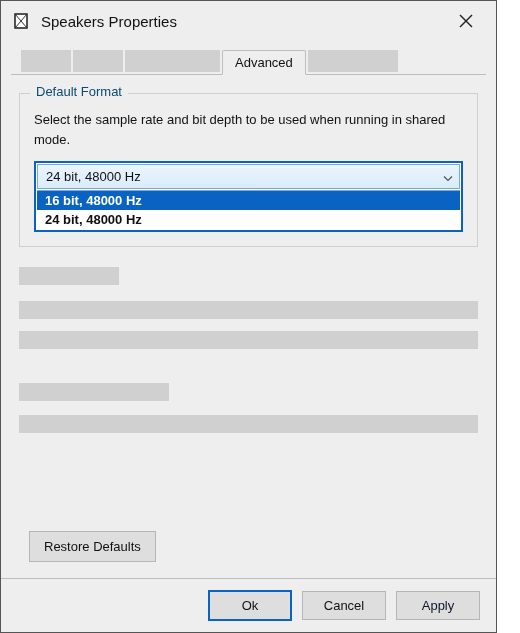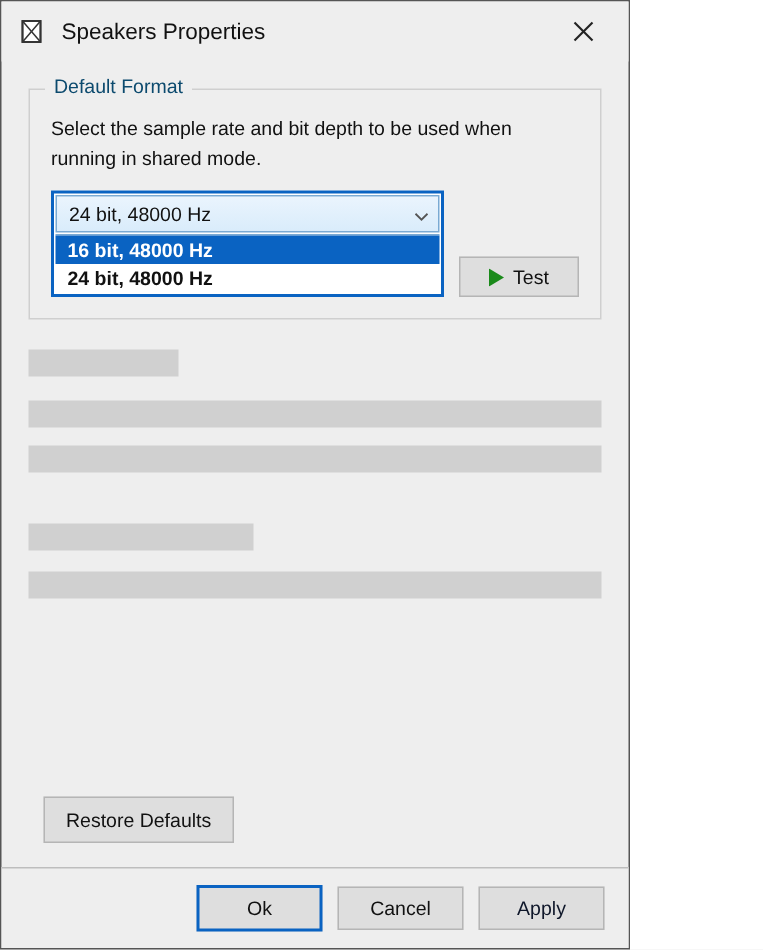--- a/index.html
+++ b/index.html
@@ -1,18 +1,18 @@
 <!DOCTYPE html>
 <html><head>
 <meta charset="utf-8">
 <style>
   * { box-sizing: border-box; font-family: "Segoe UI", Arial, sans-serif; }
   body { margin: 0; background: #fff; }
   .window {
-    width: 420px; height: 633px;
+    width: 497px; height: 633px;
     background: #eeeeee;
     border: 1px solid #555;
     position: relative;
   }
   .titlebar {
     height: 40px;
     display: flex; align-items: center;
     padding: 0 10px 0 10px;
     background: #eeeeee;
   }
@@ -151,20 +151,27 @@
     </span>
     <span class="title">Speakers Properties</span>
     <span class="close">
       <svg width="14" height="14" viewBox="0 0 14 14">
         <line x1="1" y1="1" x2="13" y2="13" stroke="#222" stroke-width="1.4"></line>
         <line x1="13" y1="1" x2="1" y2="13" stroke="#222" stroke-width="1.4"></line>
       </svg>
     </span>
   </div>
 
+  <div class="tabs">
+    <div class="tab-placeholder small"></div>
+    <div class="tab-placeholder small"></div>
+    <div class="tab-placeholder med"></div>
+    <div class="tab-active">Advanced</div>
+    <div class="tab-placeholder med2"></div>
+  </div>
 
   <div class="content">
 
     <div class="groupbox">
       <div class="group-legend">Default Format</div>
       <div class="group-desc">Select the sample rate and bit depth to be used when running in shared mode.</div>
       <div class="format-row">
         <div class="combo">
           <div class="combo-display">
             <span>24 bit, 48000 Hz</span>
@@ -172,28 +179,20 @@
               <svg width="10" height="6" viewBox="0 0 10 6">
                   <path d="M1 1 L5 5 L9 1" fill="none" stroke="#555" stroke-width="1.2"></path>
                 </svg>
             </span>
           </div>
           <div class="combo-list">
             <div class="combo-item highlight">16 bit, 48000 Hz</div>
             <div class="combo-item">24 bit, 48000 Hz</div>
           </div>
         </div>
-        <div class="test-btn">
-          <span class="play-icon">
-            <svg width="10" height="12" viewBox="0 0 10 12">
-                <path d="M0 0 L10 6 L0 12 Z" fill="#1a8a1a"></path>
-              </svg>
-          </span>
-          <span>Test</span>
-        </div>
       </div>
     </div>
 
     <div>
       <div class="skeleton-block sec2-title"></div>
       <div class="skeleton-block sec2-bar"></div>
       <div class="skeleton-block sec2-bar"></div>
     </div>
 
     <div style="height:22px"></div>

